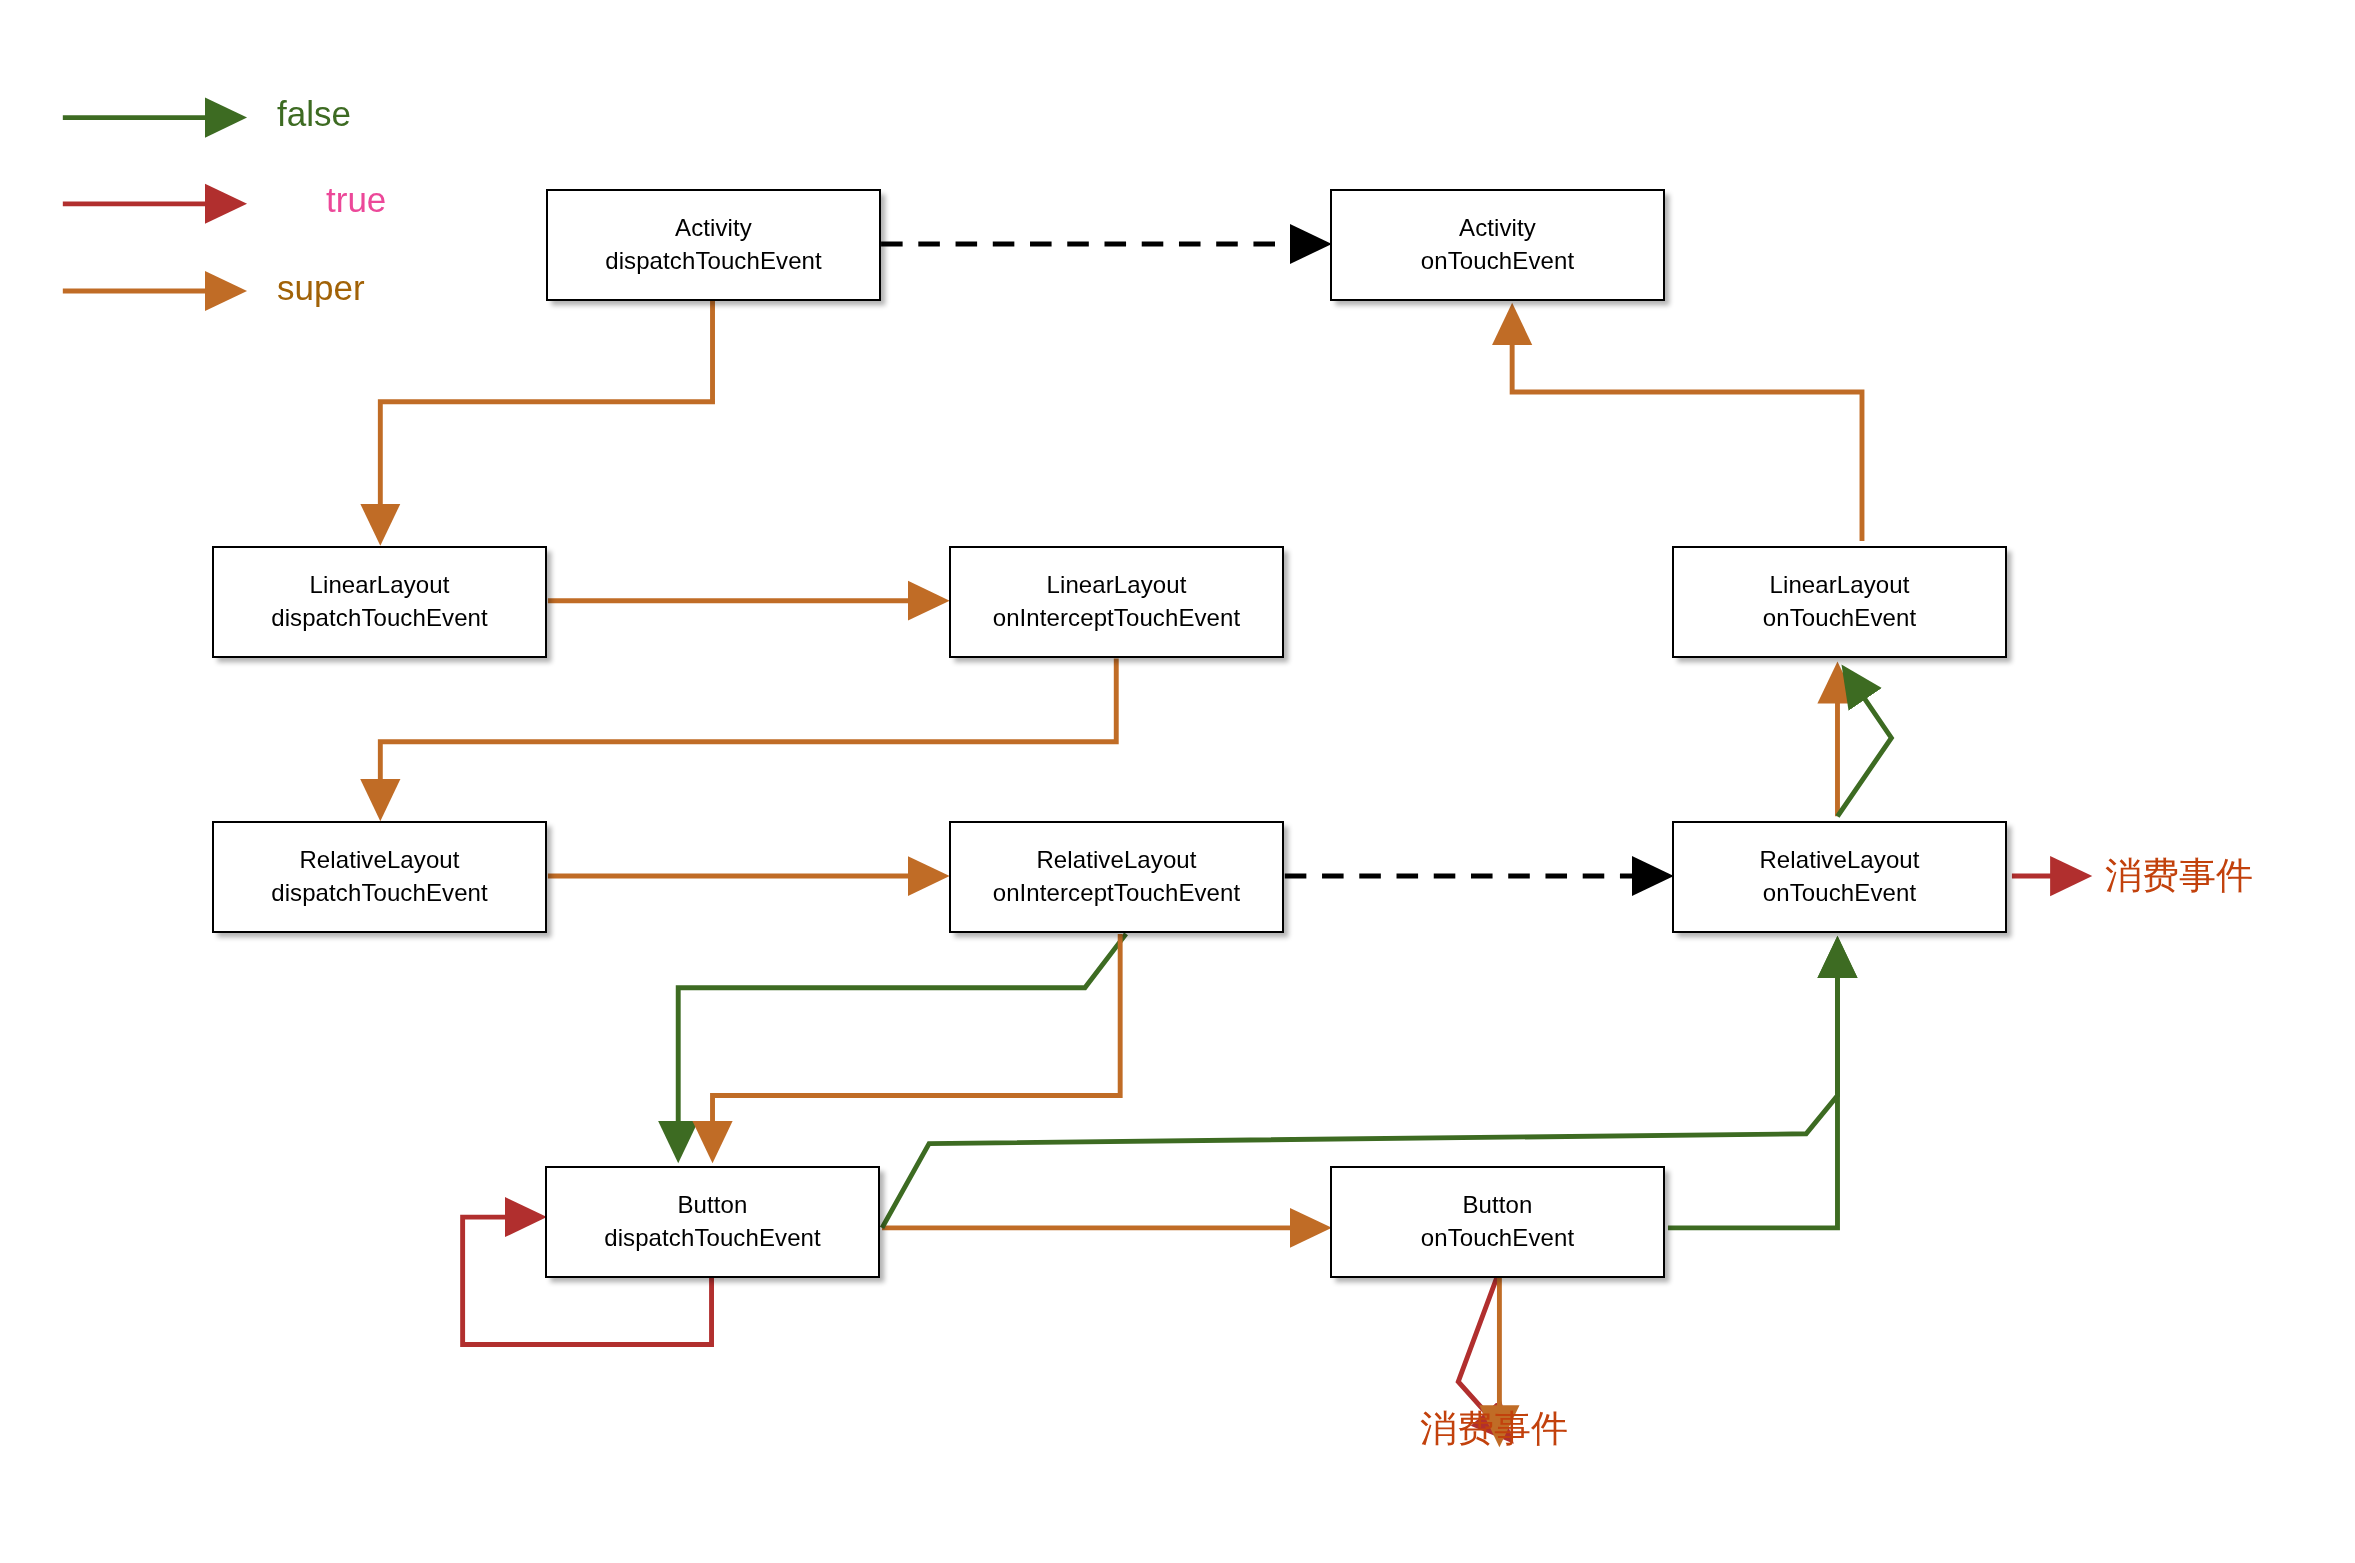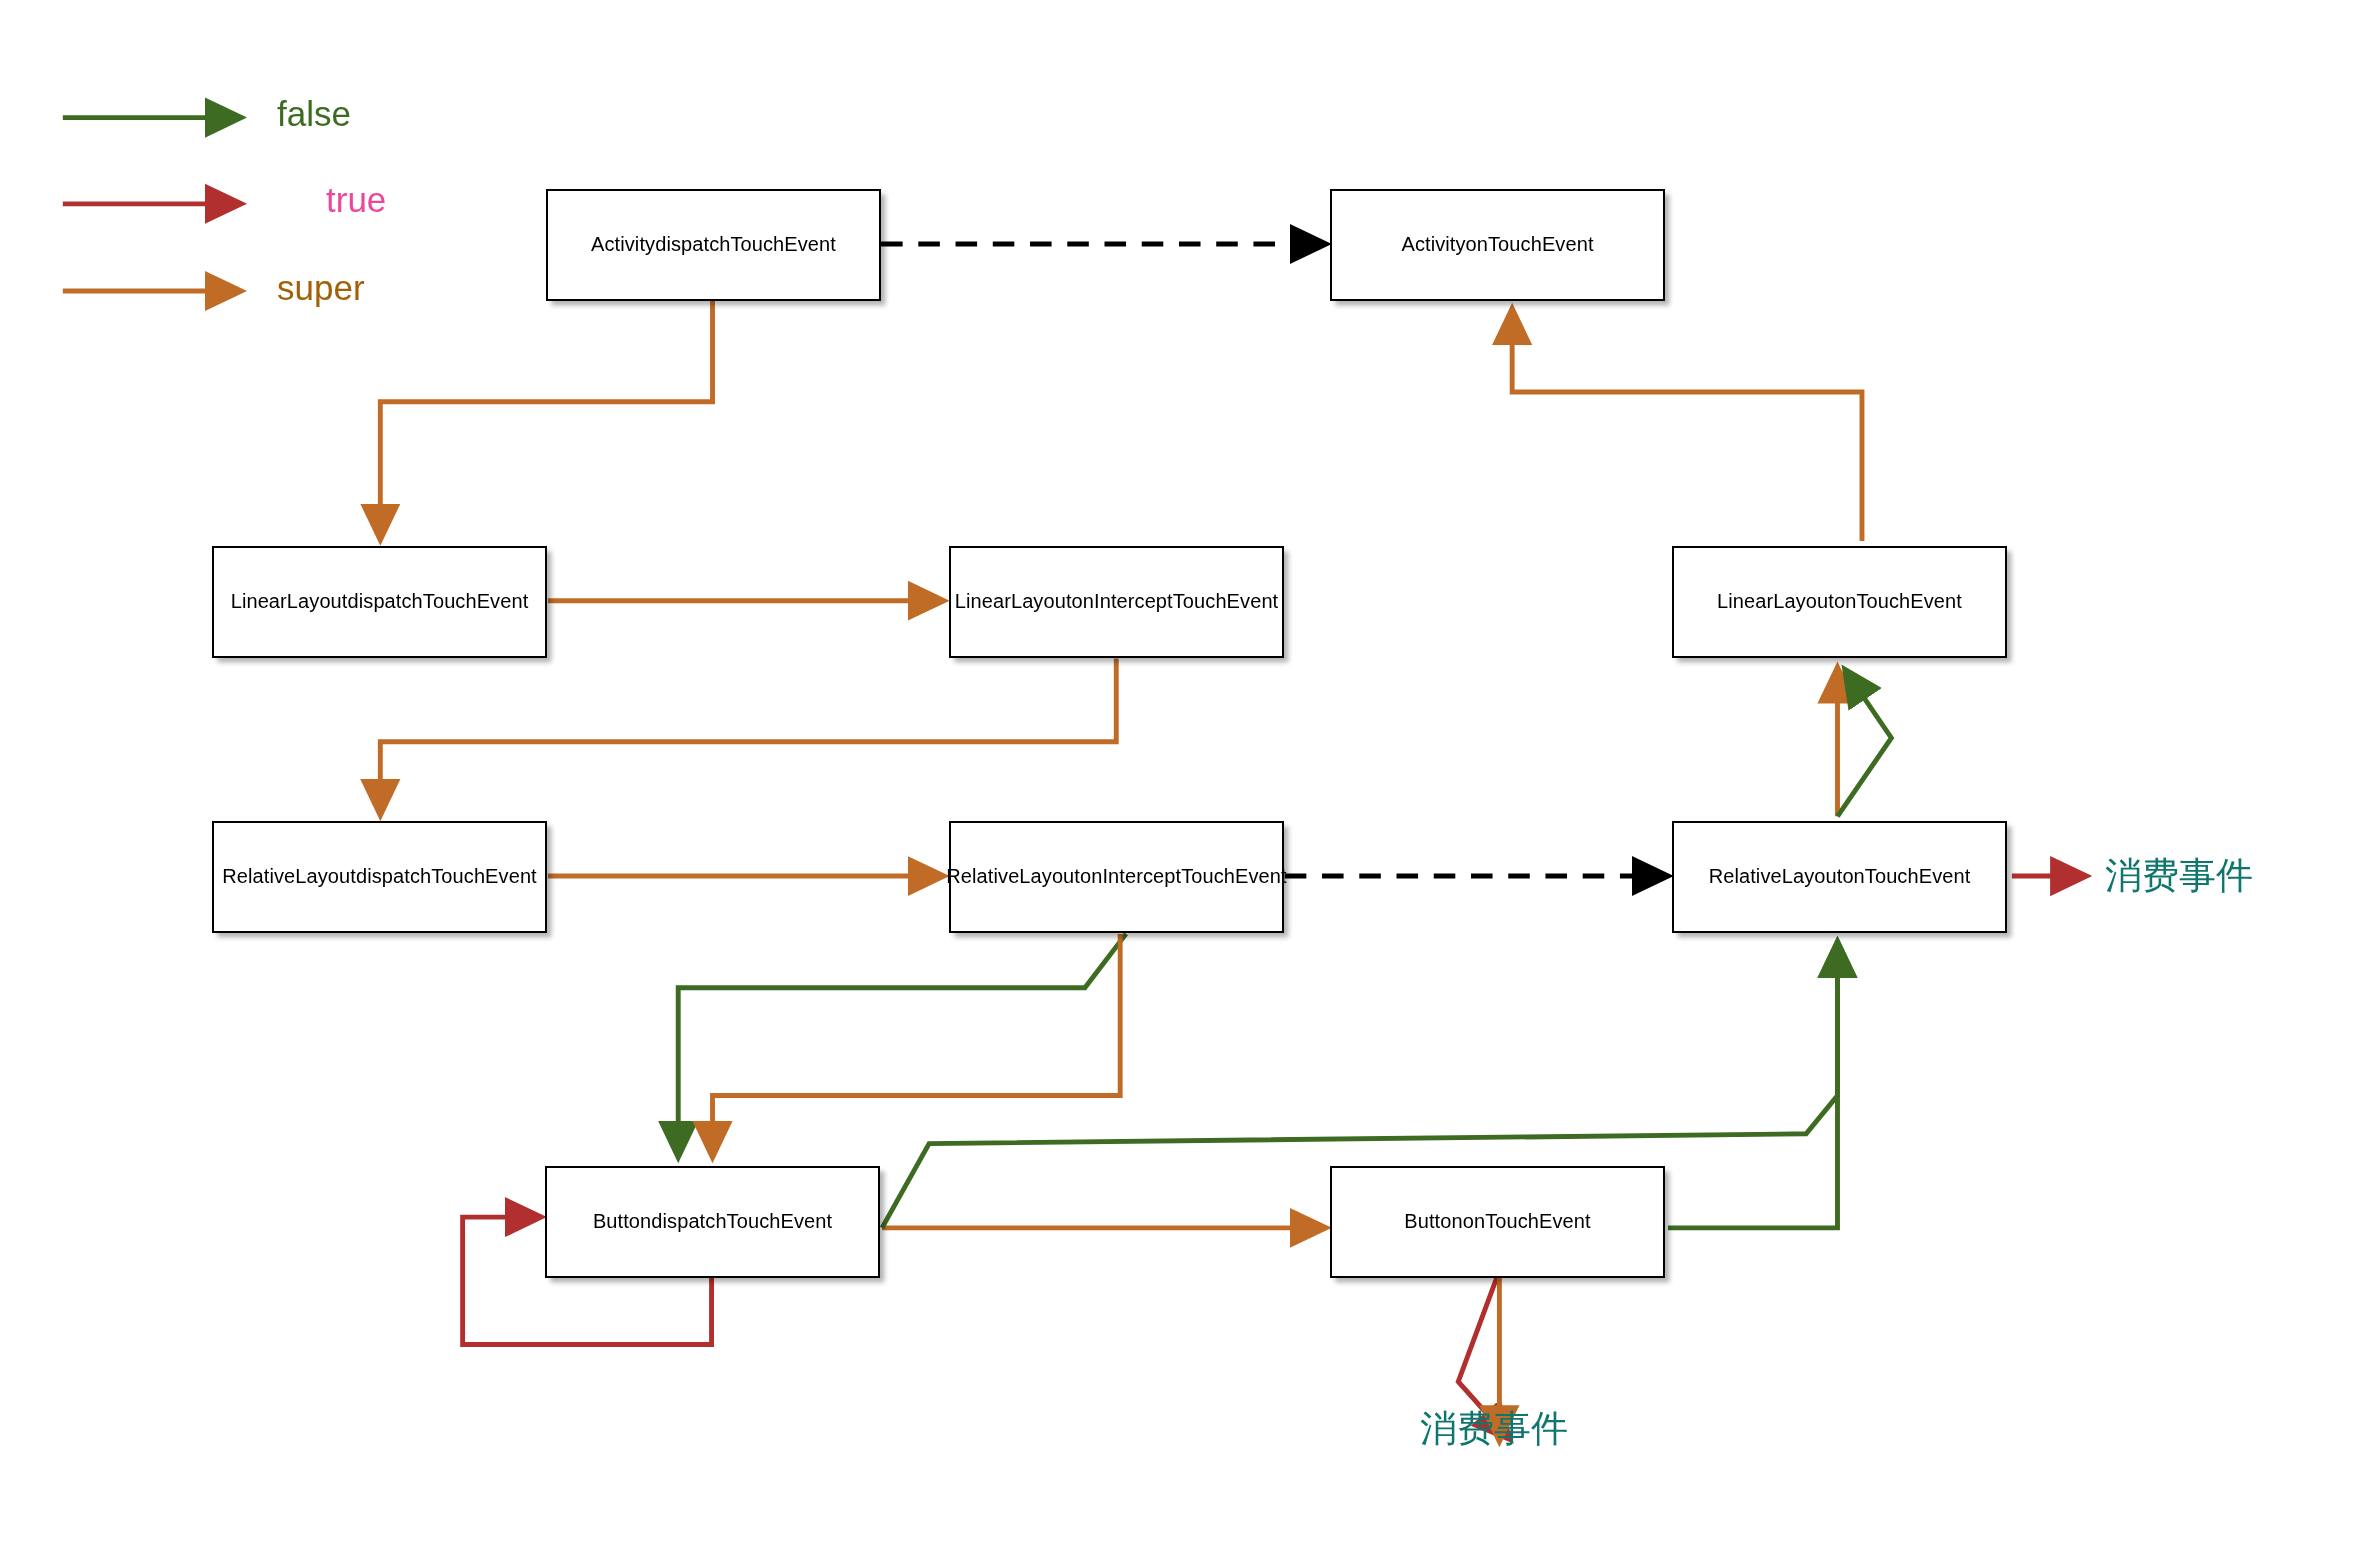--- a/index.html
+++ b/index.html
@@ -21,39 +21,39 @@
     width: 2355px;
     height: 1563px;
   }
   .node {
     position: absolute;
     box-sizing: border-box;
     background: #ffffff;
     border: 2.9px solid #000000;
     box-shadow: 4.9px 4.9px 4.9px rgba(0,0,0,0.30);
     display: flex;
-    flex-direction: row;
+    flex-direction: column;
     align-items: center;
     justify-content: center;
     color: #000000;
-    font-size: 20px;
+    font-size: 24px;
     line-height: 1.36;
     letter-spacing: 0.1px;
     z-index: 5;
   }
   .node .l1, .node .l2 { display: block; white-space: nowrap; }
   .legend-label {
     position: absolute;
     font-size: 35px;
     white-space: nowrap;
   }
   .free-label {
     position: absolute;
     font-size: 37px;
-    color: #0f766e;
+    color: #c2410c;
     white-space: nowrap;
     font-family: Liberation Serif, serif;
   }
 </style>
 </head>
 <body>
 
 <div id="canvas">
 
   <svg id="edges" viewBox="0 0 2403 1595" xmlns="http://www.w3.org/2000/svg">

